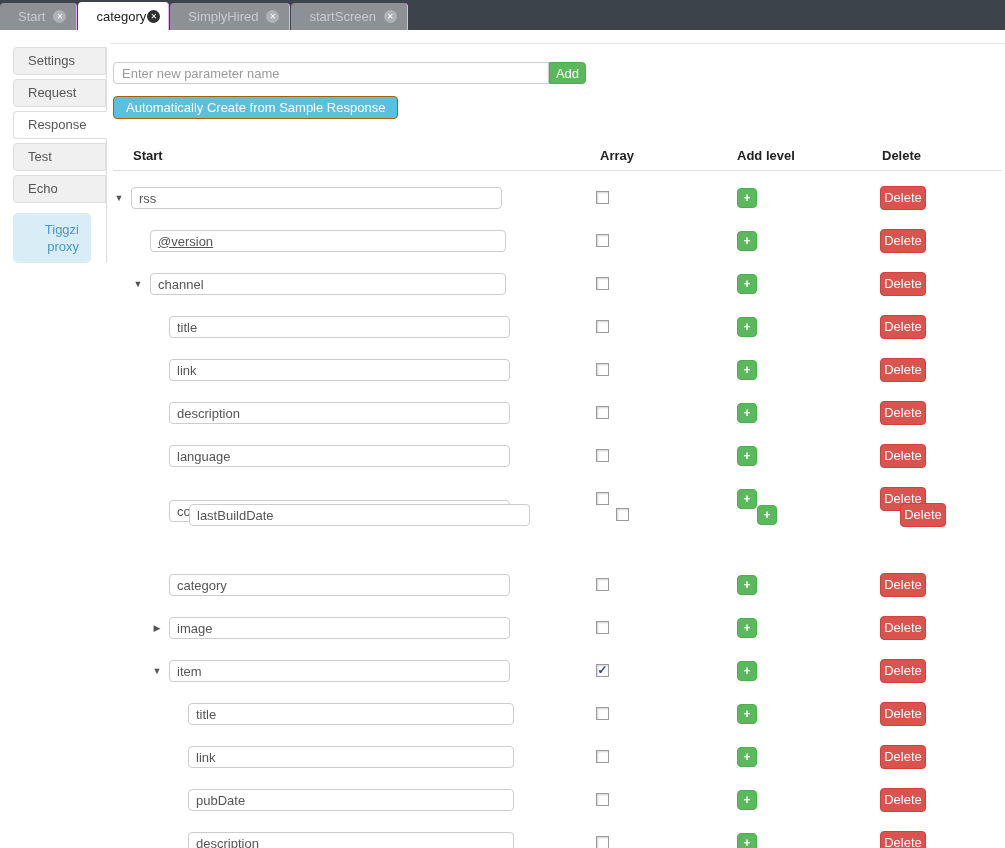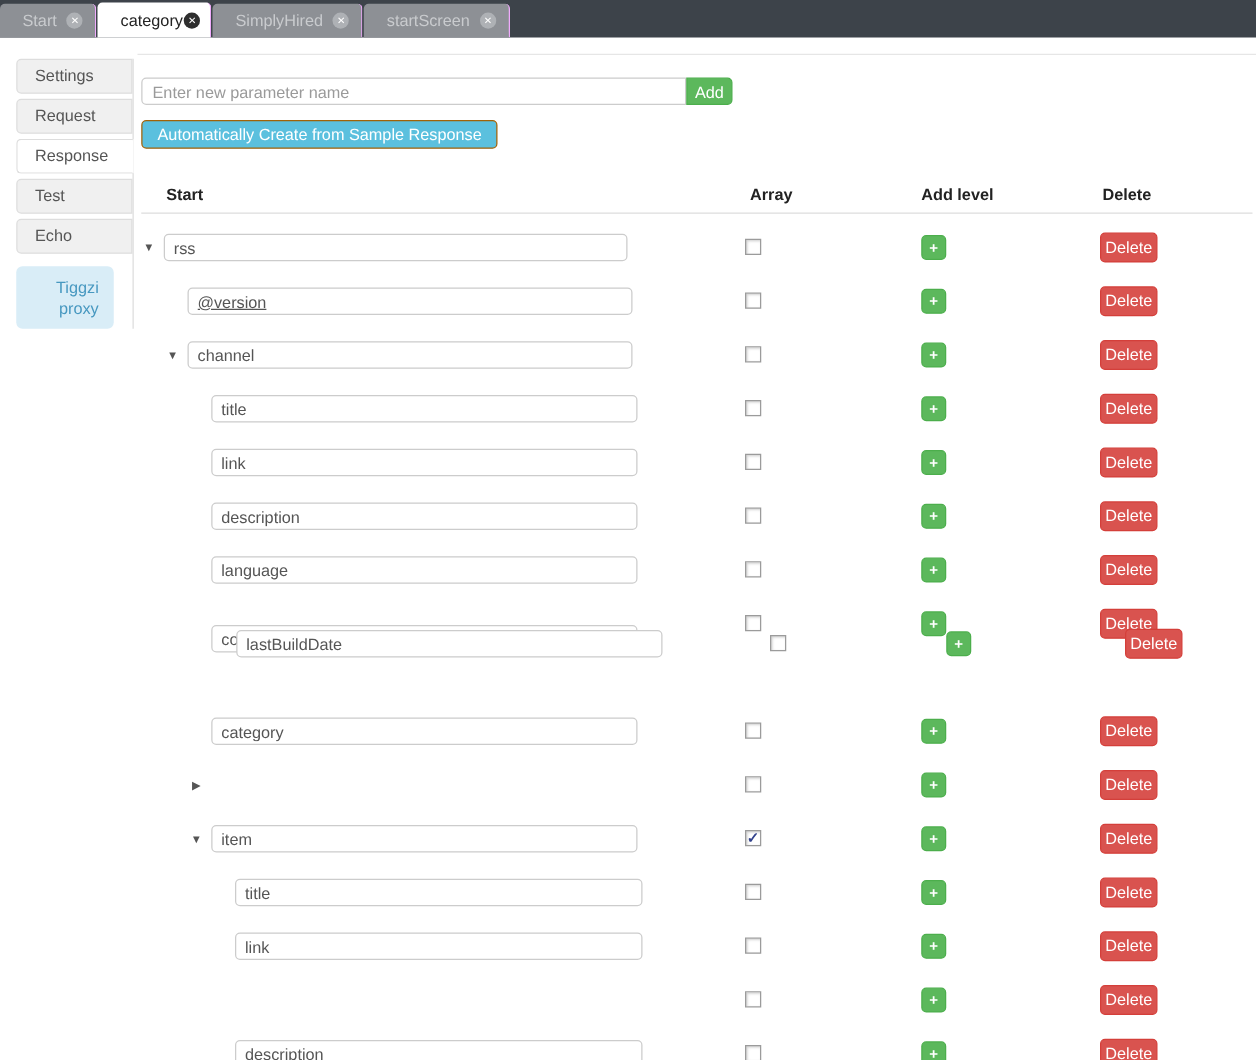--- a/index.html
+++ b/index.html
@@ -196,20 +196,21 @@
       <button class="del-btn">Delete</button>
     </div>
     <div class="tree-row" style="top: 574px;">
       <input type="text" class="name-input" value="category" style="left: 169px; width: 341px;">
       <span class="cbx"></span>
       <button class="plus-btn">+</button>
       <button class="del-btn">Delete</button>
     </div>
     <div class="tree-row" style="top: 617px;">
       <span class="toggle" style="left: 151px;">▶</span>
+      <input type="text" class="name-input" value="image" style="left: 169px; width: 341px;">
       <span class="cbx"></span>
       <button class="plus-btn">+</button>
       <button class="del-btn">Delete</button>
     </div>
     <div class="tree-row" style="top: 660px;">
       <span class="toggle" style="left: 151px;">▼</span>
       <input type="text" class="name-input" value="item" style="left: 169px; width: 341px;">
       <span class="cbx">✓</span>
       <button class="plus-btn">+</button>
       <button class="del-btn">Delete</button>
@@ -220,20 +221,21 @@
       <button class="plus-btn">+</button>
       <button class="del-btn">Delete</button>
     </div>
     <div class="tree-row" style="top: 746px;">
       <input type="text" class="name-input" value="link" style="left: 188px; width: 326px;">
       <span class="cbx"></span>
       <button class="plus-btn">+</button>
       <button class="del-btn">Delete</button>
     </div>
     <div class="tree-row" style="top: 789px;">
+      <input type="text" class="name-input" value="pubDate" style="left: 188px; width: 326px;">
       <span class="cbx"></span>
       <button class="plus-btn">+</button>
       <button class="del-btn">Delete</button>
     </div>
     <div class="tree-row" style="top: 832px;">
       <input type="text" class="name-input" value="description" style="left: 188px; width: 326px;">
       <span class="cbx"></span>
       <button class="plus-btn">+</button>
       <button class="del-btn">Delete</button>
     </div>

